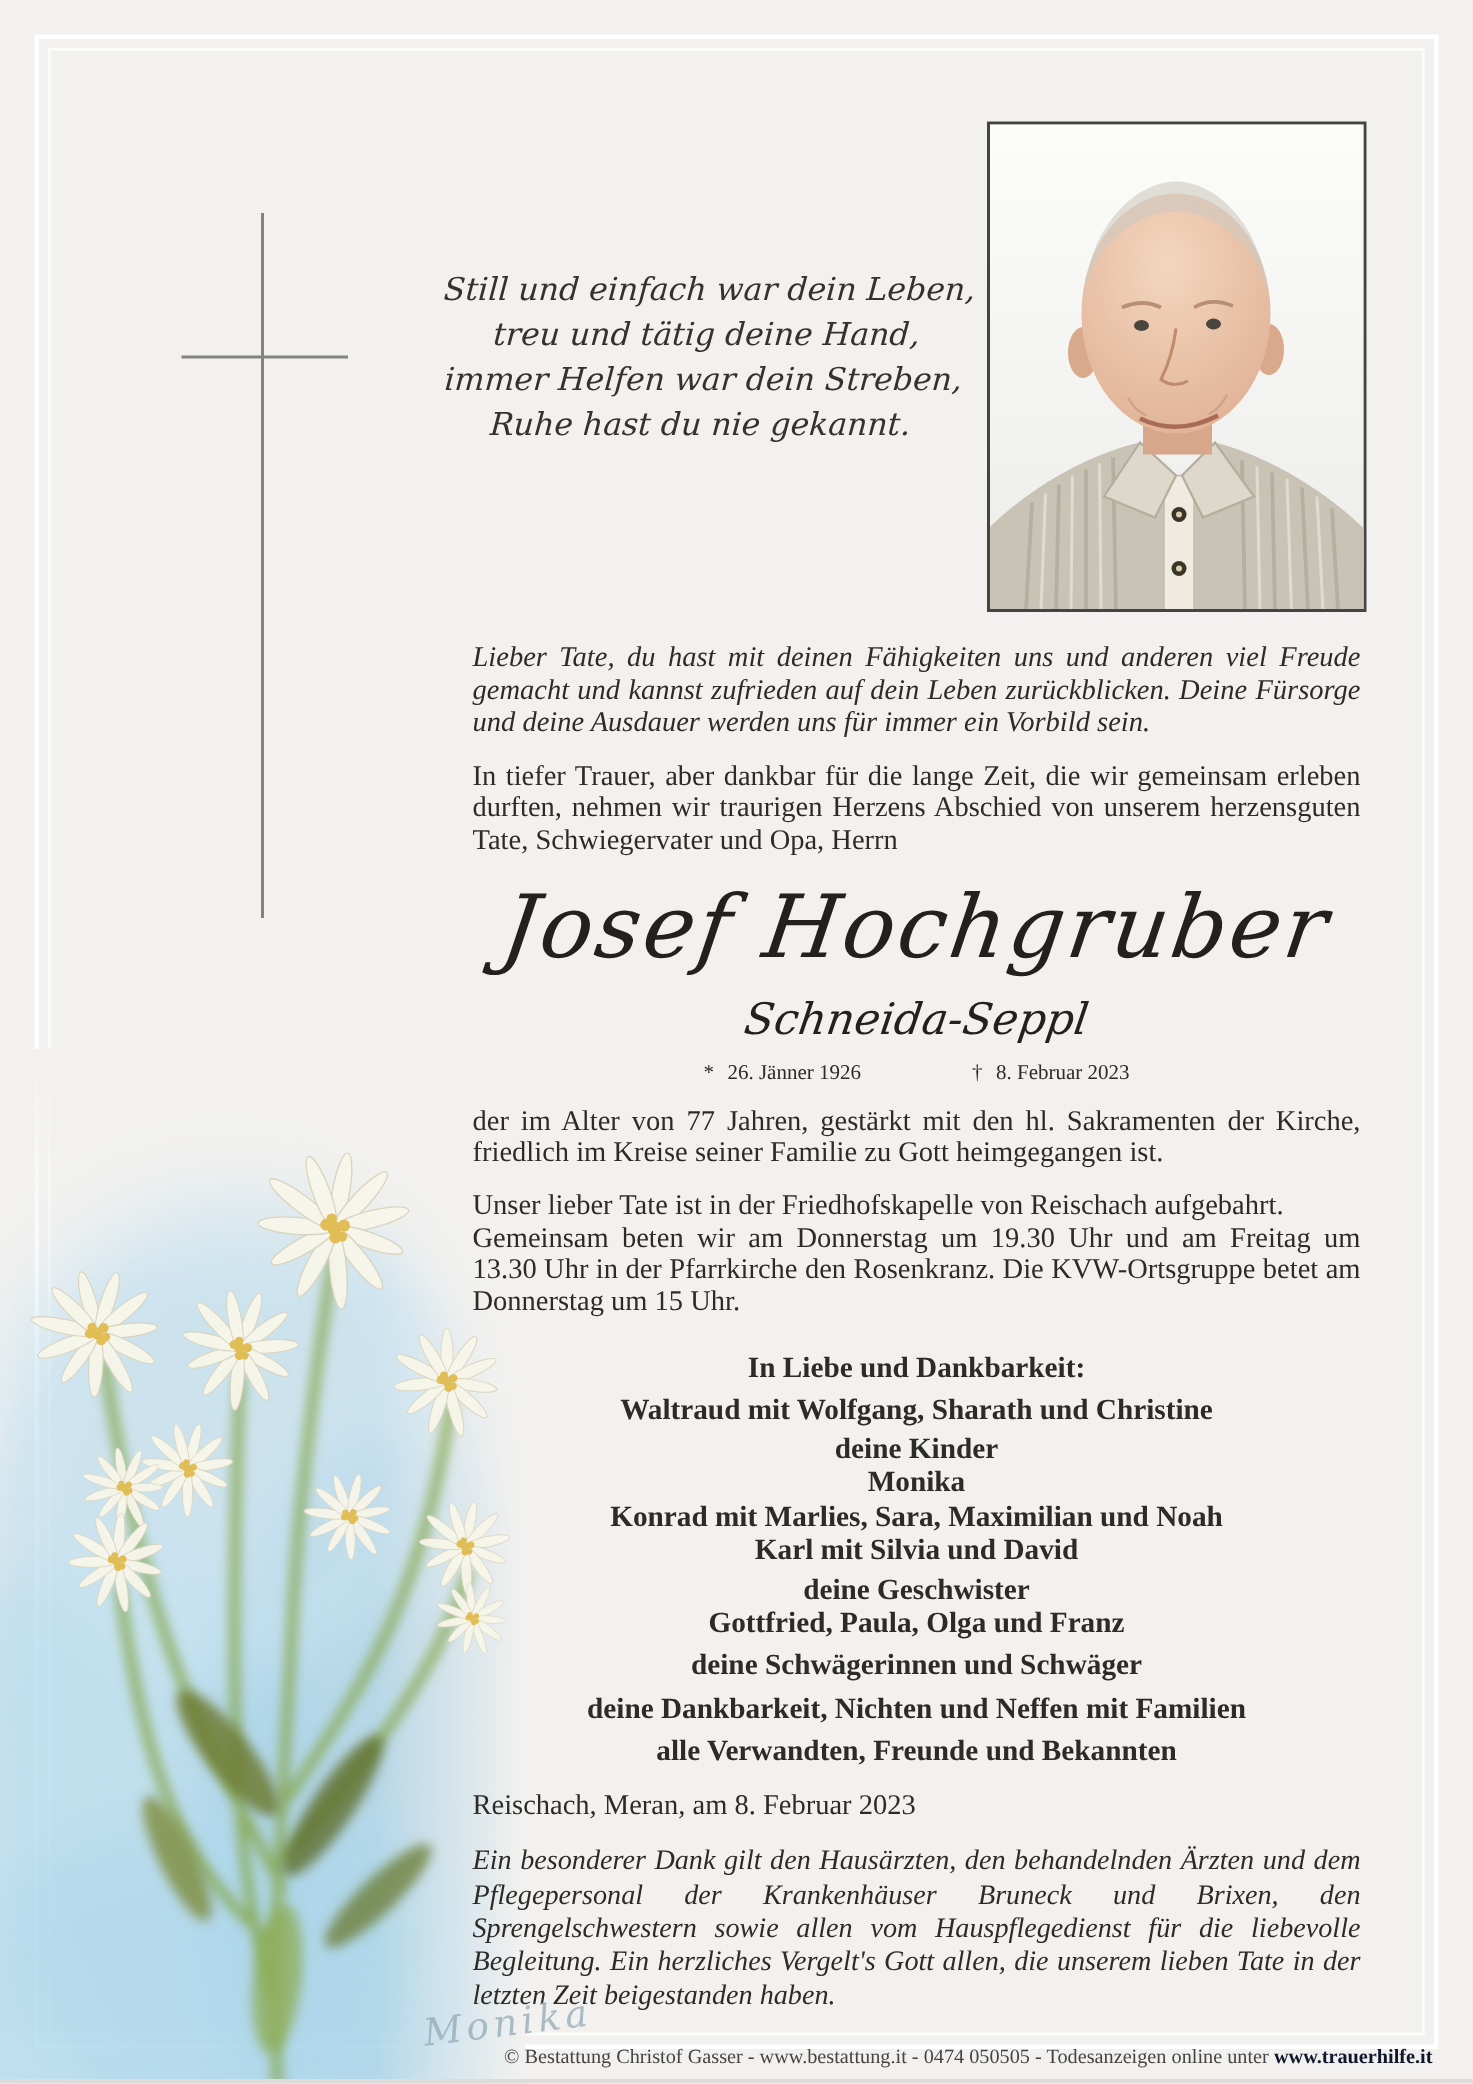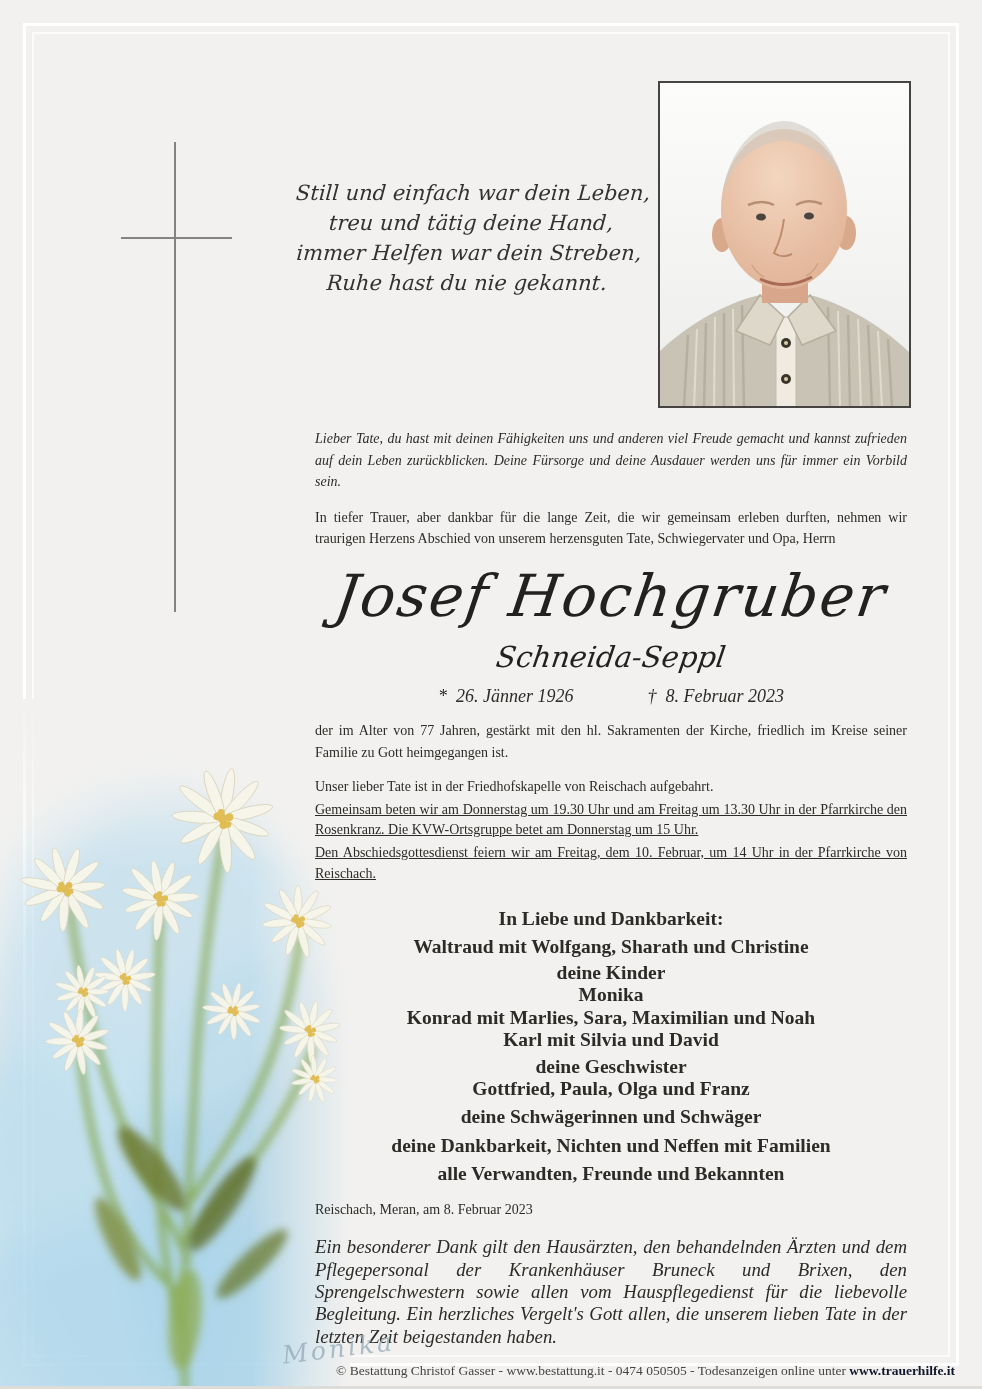--- a/index.html
+++ b/index.html
@@ -24,32 +24,32 @@
   
   .photo{position:absolute;left:658px;top:81px;width:253px;height:327px;border:2px solid #454442;
          background:#fbfbfa;z-index:3;box-sizing:border-box;}
   .photo svg{display:block;width:100%;height:100%;}
 
   
   .watercolor{position:absolute;left:0;top:699px;width:350px;height:690px;z-index:2;}
 
   
   .content{position:absolute;left:315px;top:428px;width:592px;z-index:4;}
-  .content p{margin:0;font-size:14px;line-height:21.6px;text-align:justify;}
+  .content p{margin:0;font-size:19px;line-height:21.6px;text-align:justify;}
   p.italic{font-style:italic;}
   .announcement{margin-top:14px !important;}
   .name{margin:6px 0 0 0;text-align:center;font-family:"DejaVu Serif",serif;font-style:italic;font-weight:500;
         font-size:58px;line-height:80px;letter-spacing:2px;color:#23211f;transform:skewX(-8deg);}
   .nickname{margin:0;text-align:center;font-family:"DejaVu Serif",serif;font-style:italic;font-weight:500;
         font-size:29px;line-height:42px;color:#23211f;transform:skewX(-8deg);}
-  .dates{margin-top:8px;display:flex;justify-content:center;gap:74px;font-size:18px;font-style:italic;}
+  .dates{margin-top:8px;display:flex;justify-content:center;gap:74px;font-size:14px;}
   .dates .sym{display:inline-block;margin-right:9px;}
   .passing{margin-top:13px !important;}
   .svc0{margin-top:14px !important;line-height:20.6px !important;}
-  .svc1,.svc2{margin-top:2px !important;line-height:20.6px !important;text-decoration:underline;}
+  .svc1,.svc2{margin-top:2px !important;line-height:20.6px !important;}
 
   .mourners{margin-top:24px;text-align:center;font-size:19.5px;line-height:22.4px;font-weight:bold;}
   .mourners .heading{margin-bottom:5px;}
   .ln{margin:0;}
   .gap-sm{margin-top:4px;}
   .gap-md{margin-top:6px;}
   .place-date{margin-top:13px !important;text-align:left;}
   .thanks{margin-top:16px !important;font-size:18.8px !important;line-height:22.4px !important;}
 
   .signature{position:absolute;left:282px;top:1334px;z-index:4;font-family:"DejaVu Serif",serif;
@@ -229,21 +229,20 @@
 
     <div class="dates">
       <span><span class="sym">*</span><span>26. Jänner 1926</span></span>
       <span><span class="sym">†</span><span>8. Februar 2023</span></span>
     </div>
 
     <p class="passing">der im Alter von 77 Jahren, gestärkt mit den hl. Sakramenten der Kirche, friedlich im Kreise seiner Familie zu Gott heimgegangen ist.</p>
 
     <p class="svc0">Unser lieber Tate ist in der Friedhofskapelle von Reischach aufgebahrt.</p>
     <p class="svc1">Gemeinsam beten wir am Donnerstag um 19.30 Uhr und am Freitag um 13.30 Uhr in der Pfarrkirche den Rosenkranz. Die KVW-Ortsgruppe betet am Donnerstag um 15 Uhr.</p>
-    <p class="svc2">Den Abschiedsgottesdienst feiern wir am Freitag, dem 10. Februar, um 14 Uhr in der Pfarrkirche von Reischach.</p>
 
     <div class="mourners">
       <div class="heading">In Liebe und Dankbarkeit:</div>
       <div class="ln">Waltraud mit Wolfgang, Sharath und Christine</div>
       <div class="ln gap-sm">deine Kinder</div>
       <div class="ln">Monika</div>
       <div class="ln">Konrad mit Marlies, Sara, Maximilian und Noah</div>
       <div class="ln">Karl mit Silvia und David</div>
       <div class="ln gap-sm">deine Geschwister</div>
       <div class="ln">Gottfried, Paula, Olga und Franz</div>

